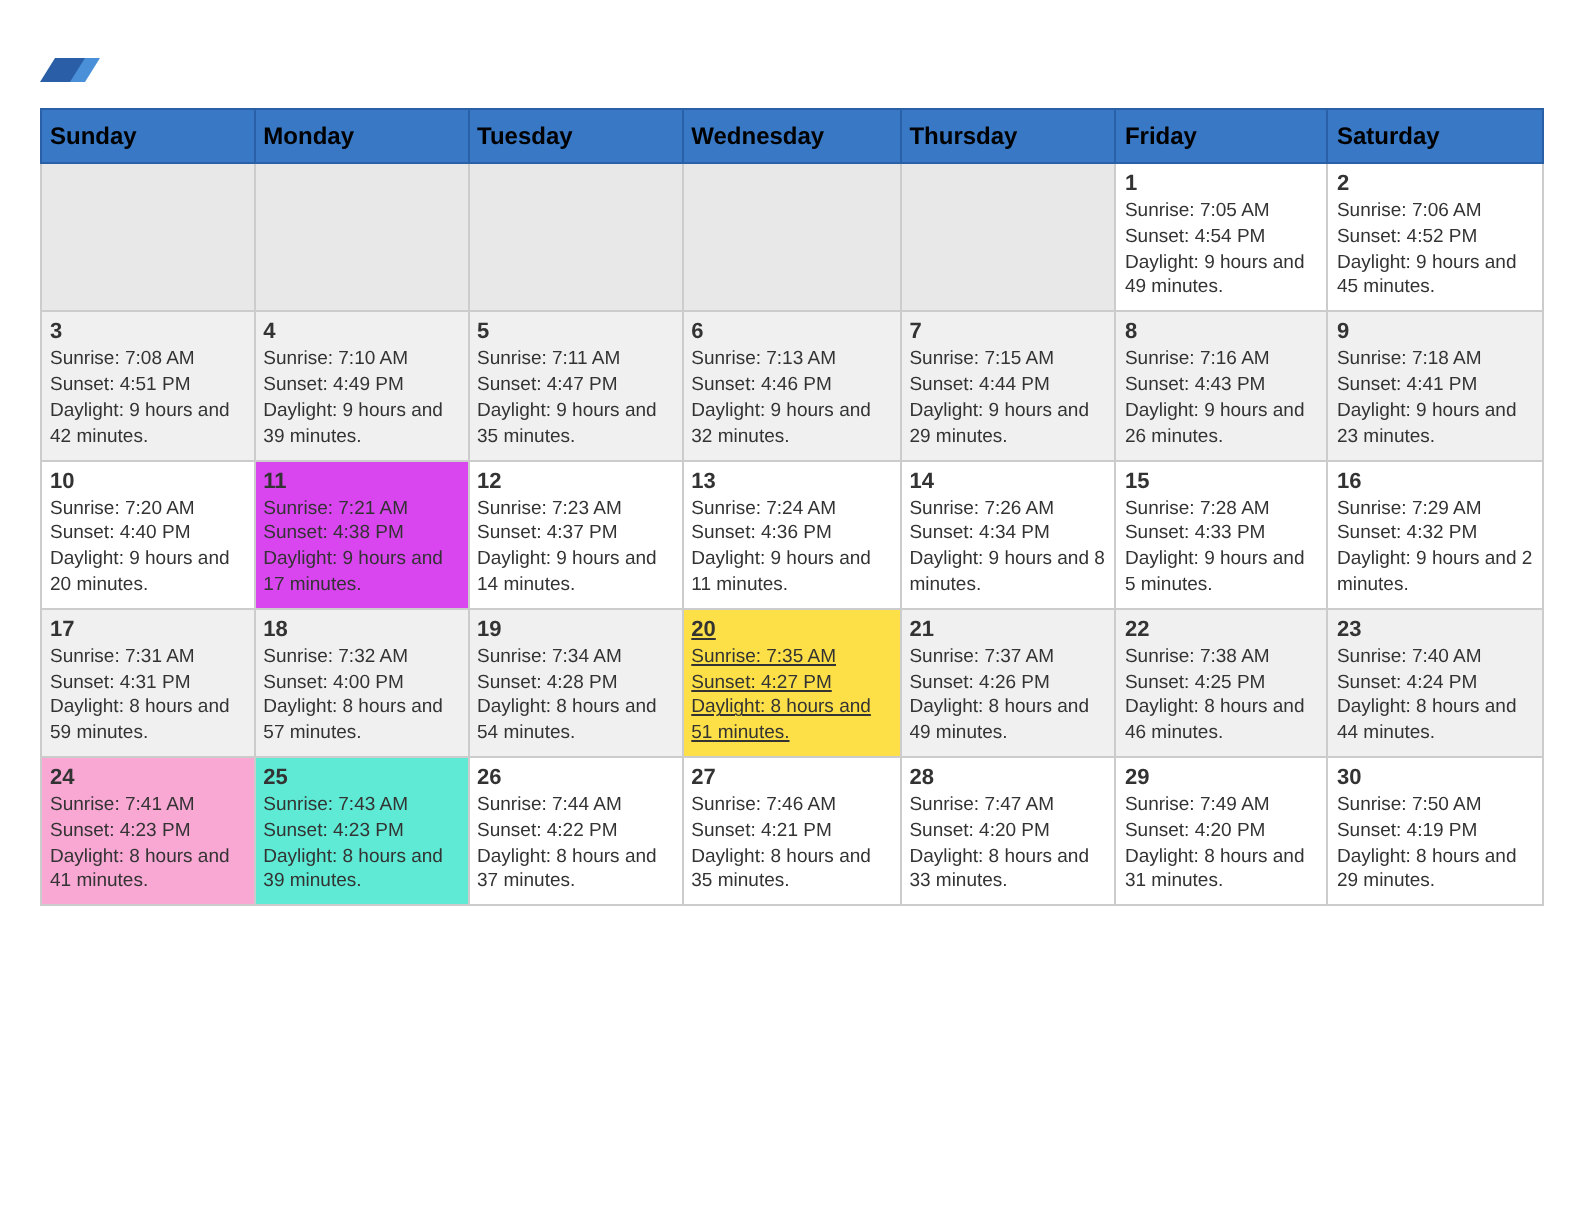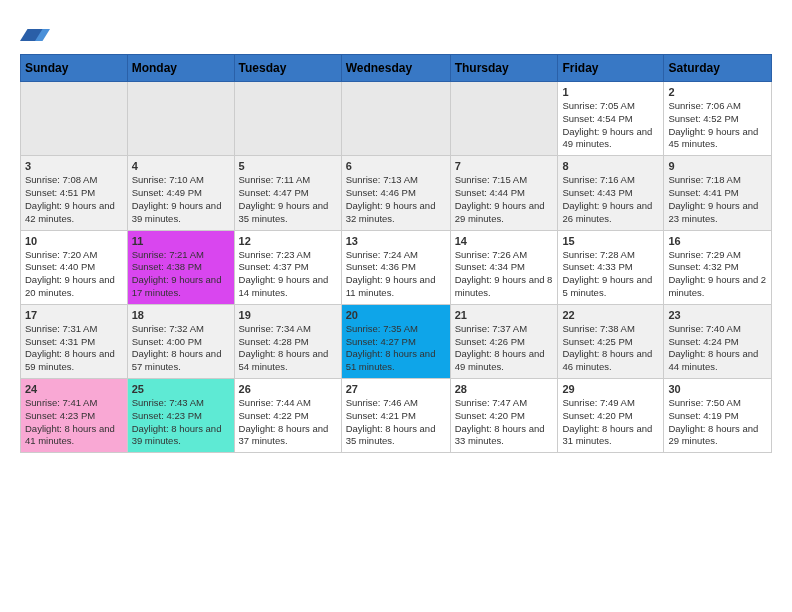--- a/index.html
+++ b/index.html
@@ -234,21 +234,21 @@
           <div class="day-info">Sunrise: 7:32 AM
 Sunset: 4:00 PM
 Daylight: 8 hours and 57 minutes.</div>
         </td>
         <td style="background: rgb(240, 240, 240);">
           <span class="day-num">19</span>
           <div class="day-info">Sunrise: 7:34 AM
 Sunset: 4:28 PM
 Daylight: 8 hours and 54 minutes.</div>
         </td>
-        <td style="background: #0ea5e9;">
+        <td style="background: #fde047; text-decoration: underline;">
           <span class="day-num">20</span>
           <div class="day-info">Sunrise: 7:35 AM
 Sunset: 4:27 PM
 Daylight: 8 hours and 51 minutes.</div>
         </td>
         <td style="background: rgb(240, 240, 240);">
           <span class="day-num">21</span>
           <div class="day-info">Sunrise: 7:37 AM
 Sunset: 4:26 PM
 Daylight: 8 hours and 49 minutes.</div>

